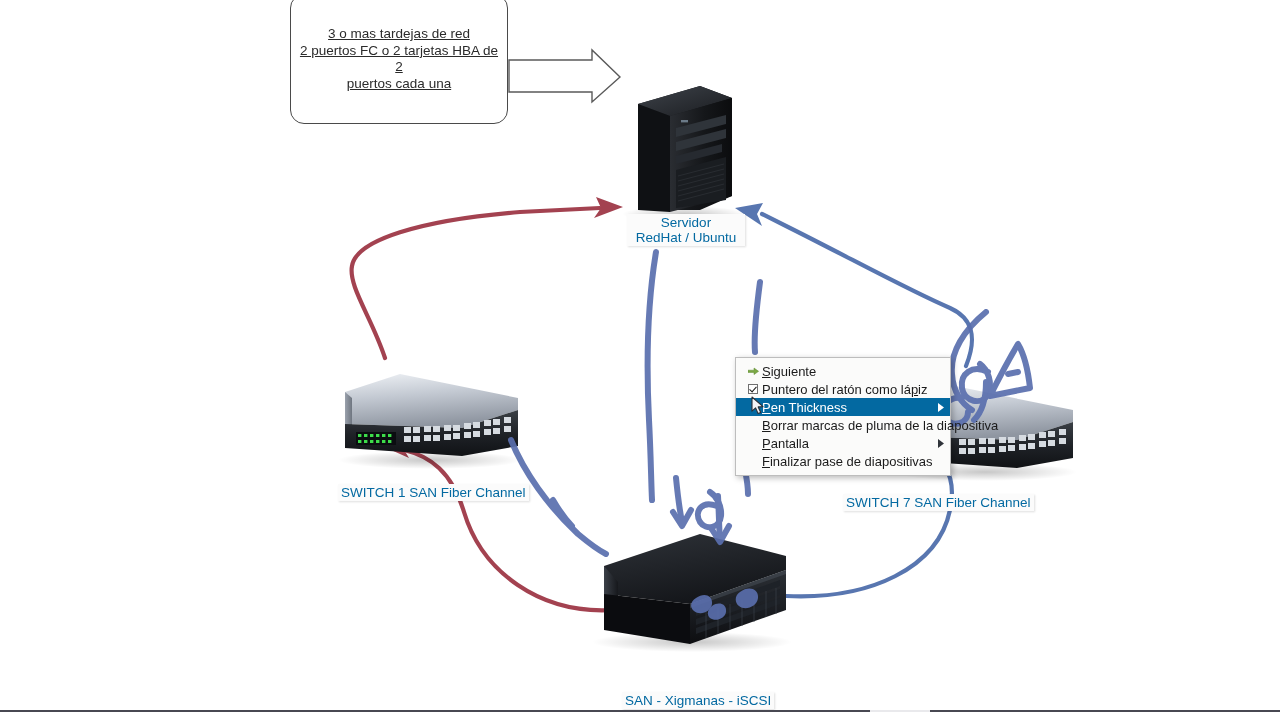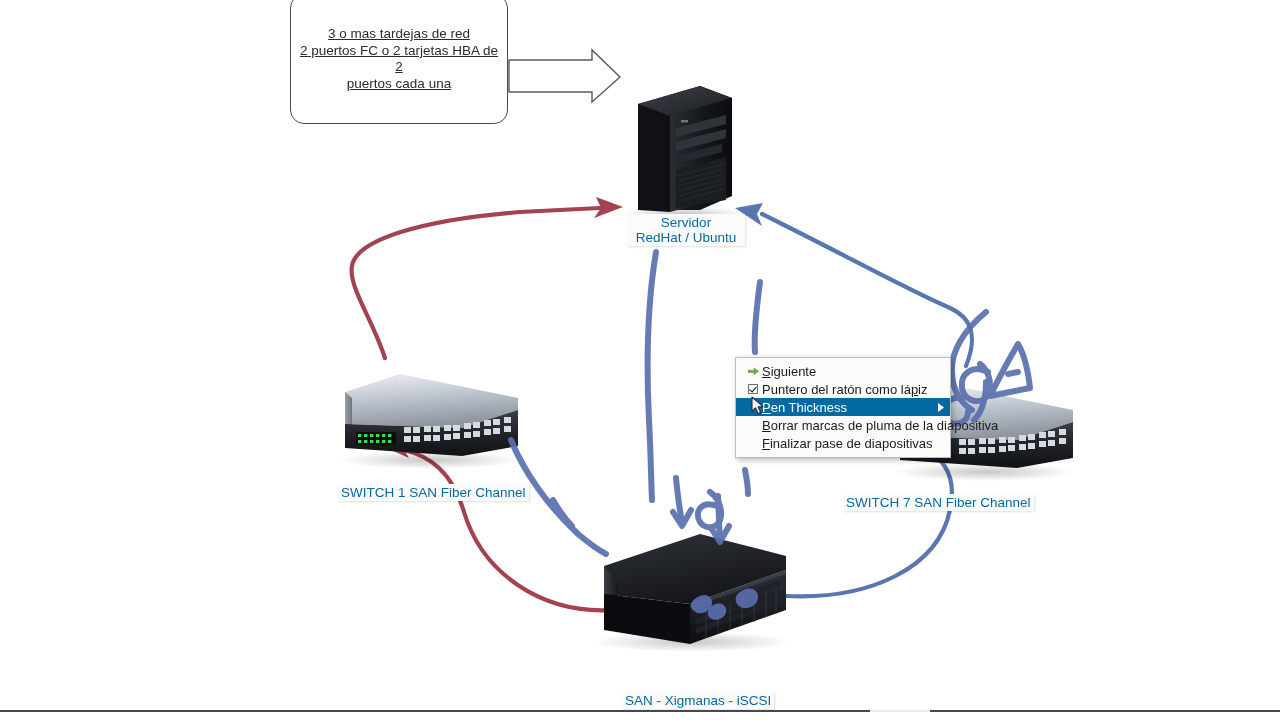--- a/index.html
+++ b/index.html
@@ -493,20 +493,29 @@
       </span>
     </div>
 
 
     <div class="menu-item">
       <span class="mi-gutter"></span>
       <span class="mi-label"><u>B</u>orrar marcas de pluma de la diapositiva</span>
       <span class="mi-arrow"></span>
     </div>
 
+    <div class="menu-item">
+      <span class="mi-gutter"></span>
+      <span class="mi-label"><u>P</u>antalla</span>
+      <span class="mi-arrow">
+        <svg width="6" height="9" viewBox="0 0 6 9" aria-hidden="true">
+          <path d="M0 0 L6 4.5 L0 9 Z" fill="#30343a"></path>
+        </svg>
+      </span>
+    </div>
 
     <div class="menu-item">
       <span class="mi-gutter"></span>
       <span class="mi-label"><u>F</u>inalizar pase de diapositivas</span>
       <span class="mi-arrow"></span>
     </div>
   </div>
 
   <svg id="mouse-cursor" viewBox="0 0 14 20">
     <path d="M1 1 L1 15.2 L4.6 11.9 L7.1 17.6 L9.7 16.4 L7.2 10.9 L12 10.6 Z" fill="#f2f3f6" stroke="#2a2d33" stroke-width="1.1" stroke-linejoin="round"></path>

